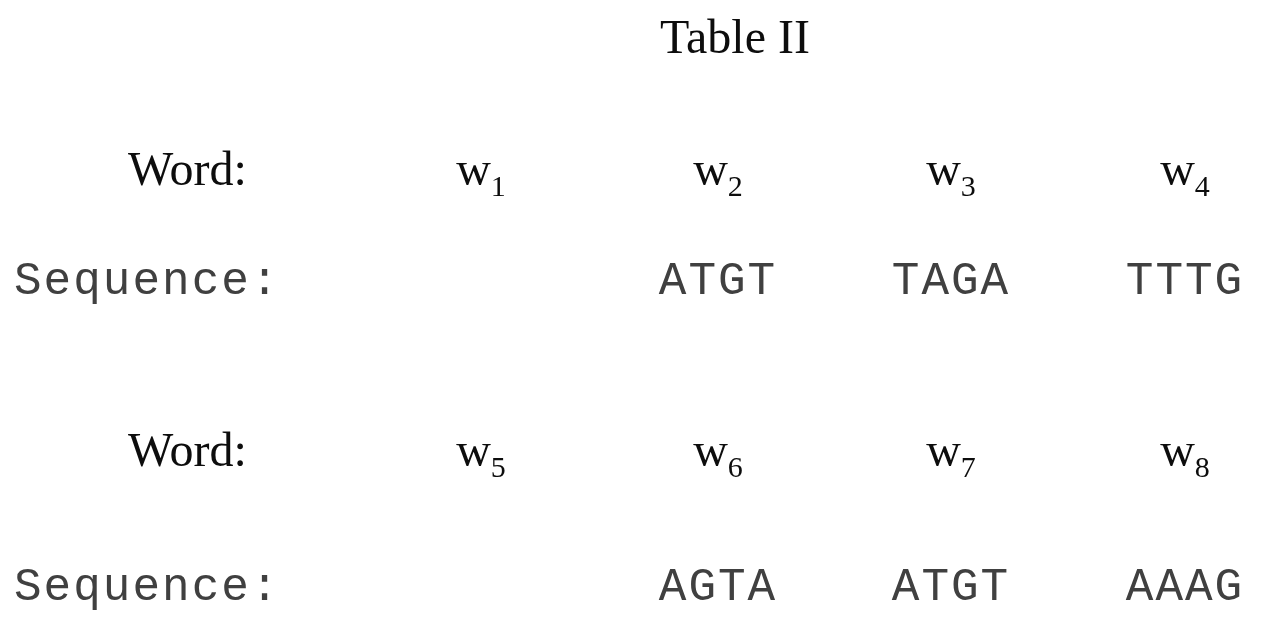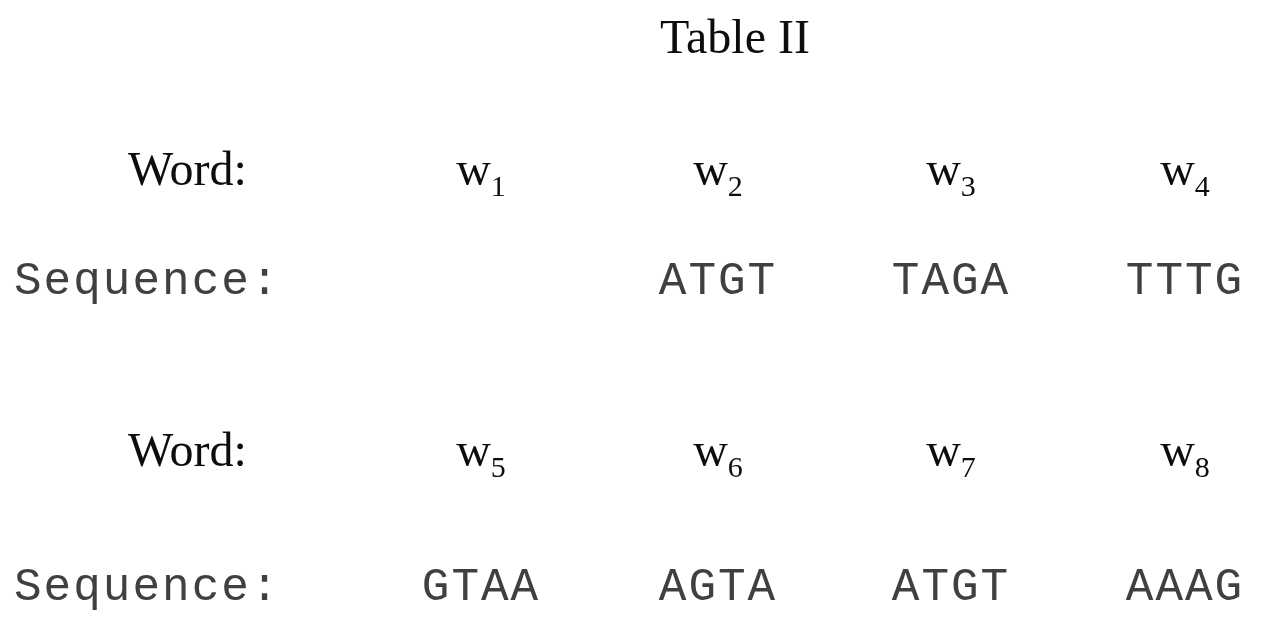--- a/index.html
+++ b/index.html
@@ -97,19 +97,18 @@
   <div class="row row-word-2">
     <span class="row-label label-word serif">Word:</span>
     <span class="cell c1 serif word-cell"><span>w</span><sub>5</sub></span>
     <span class="cell c2 serif word-cell"><span>w</span><sub>6</sub></span>
     <span class="cell c3 serif word-cell"><span>w</span><sub>7</sub></span>
     <span class="cell c4 serif word-cell"><span>w</span><sub>8</sub></span>
   </div>
 
   <div class="row row-sequence-2">
     <span class="row-label label-sequence mono">Sequence:</span>
-    <span class="cell c1 mono">GTAA</span>
     <span class="cell c2 mono">AGTA</span>
     <span class="cell c3 mono">ATGT</span>
     <span class="cell c4 mono">AAAG</span>
   </div>
 
 </div>
 
 </body></html>

